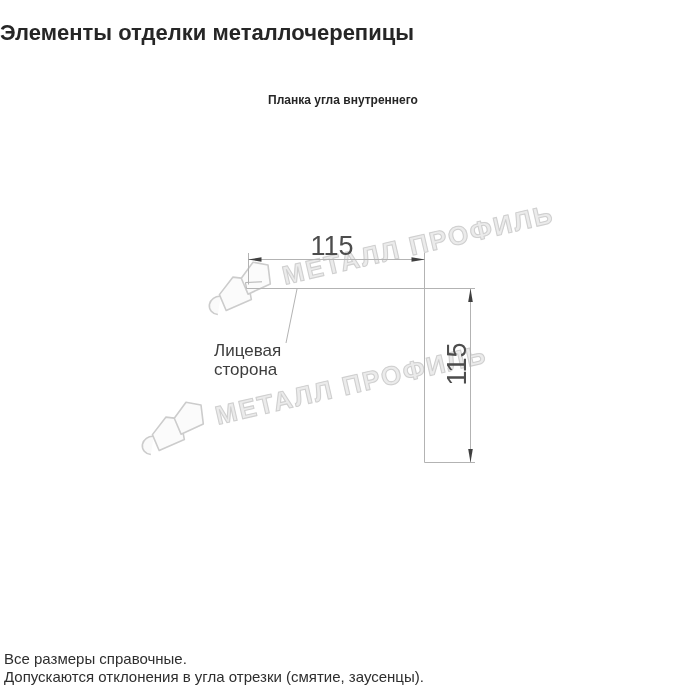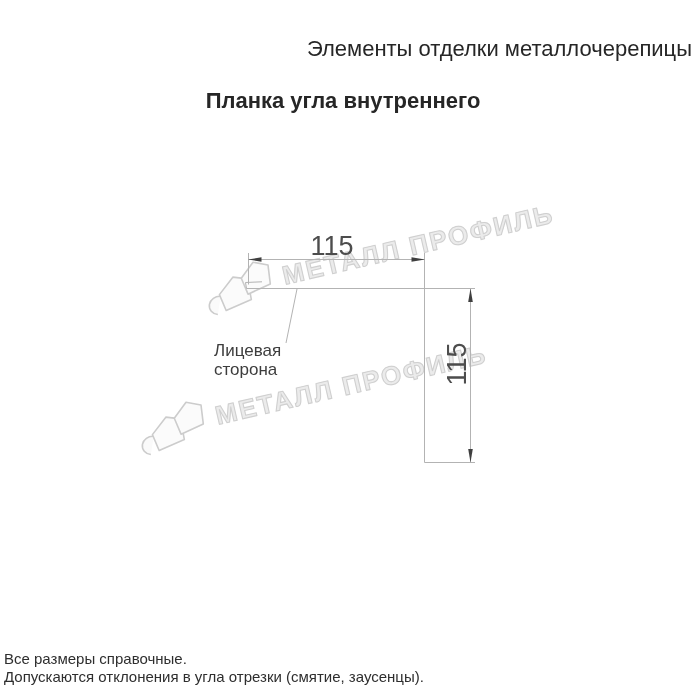--- a/index.html
+++ b/index.html
@@ -2,26 +2,26 @@
 <html><head>
 <meta charset="utf-8">
 <style>
   html,body{margin:0;padding:0;}
   body{
     width:700px;height:700px;position:relative;background:#ffffff;
     font-family:"Liberation Sans","DejaVu Sans",sans-serif;
     overflow:hidden;
   }
   .title{
-    position:absolute;top:20px;left:0;width:692px;text-align:right;
-    font-size:22px;font-weight:400;color:#262626;margin-top:16px;
+    position:absolute;top:20px;left:0;width:692px;text-align:left;
+    font-size:22px;font-weight:700;color:#262626;
   }
   .subtitle-block{
     position:absolute;top:85px;left:0;width:686px;text-align:center;
-    font-size:22px;font-weight:700;color:#262626;line-height:31px;
+    font-size:12px;font-weight:700;color:#262626;line-height:31px;
   }
   .drawing-svg{position:absolute;top:0;left:0;z-index:2;pointer-events:none;}
   .dim-label{
     position:absolute;z-index:3;font-size:27px;color:#4d4d4d;text-align:center;
   }
   .dim-label-top{left:300px;top:231px;width:64px;}
   .dim-label-right{
     left:425px;top:349px;width:64px;height:30px;line-height:30px;
     transform:rotate(-90deg);transform-origin:center center;
   }

